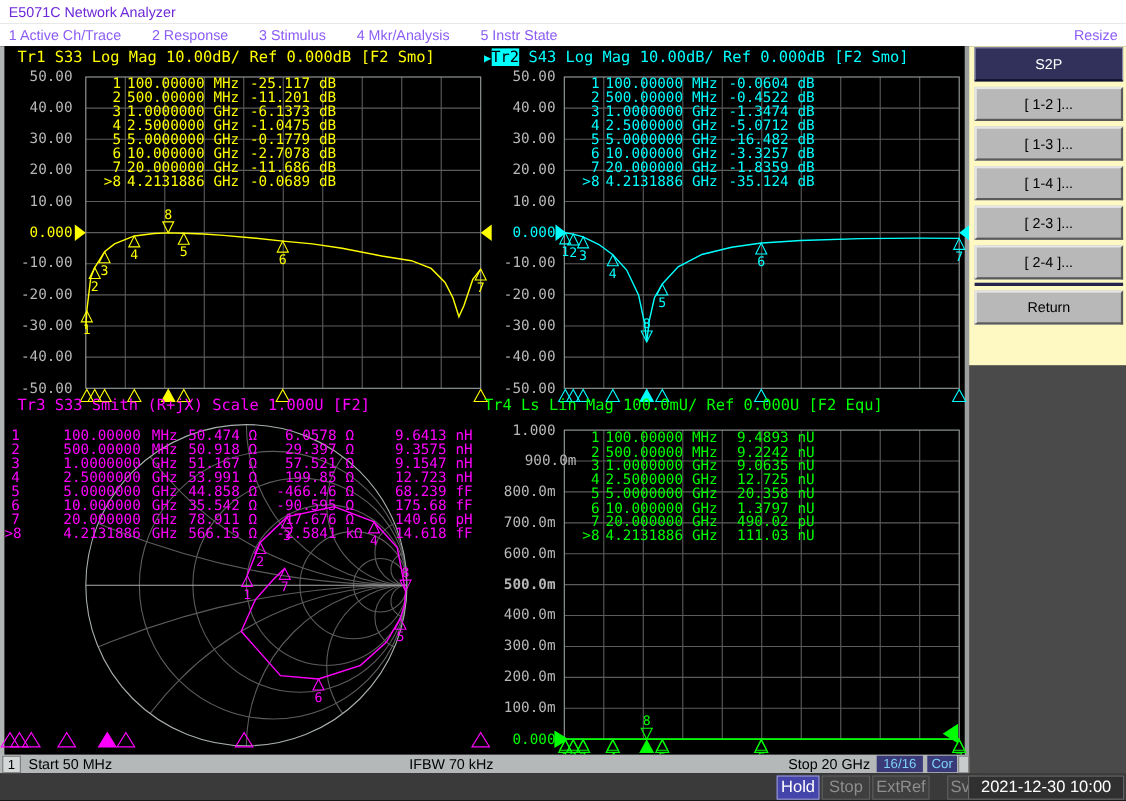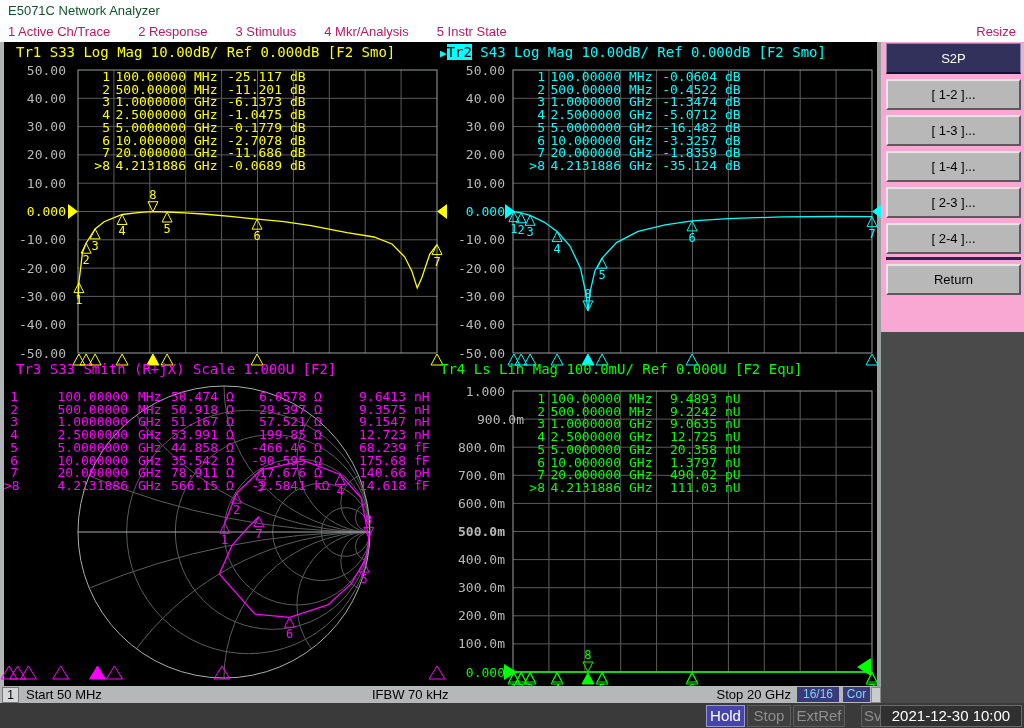--- a/index.html
+++ b/index.html
@@ -1,27 +1,27 @@
 <!DOCTYPE html>
 <html><head>
 <meta charset="utf-8">
 <style>
   html,body{margin:0;padding:0;background:#000;}
   .screen{position:relative;width:1024px;height:728px;background:#000;overflow:hidden;
           font-family:"Liberation Sans",sans-serif;}
-  .titlebar{position:absolute;left:0;top:0;width:1024px;height:21px;background:#fff;color:#14532d;
+  .titlebar{position:absolute;left:0;top:0;width:1024px;height:21px;background:#fff;color:#6d28d9;
             font-size:13px;line-height:21px;padding-left:8px;box-sizing:border-box;}
-  .menubar{position:absolute;left:0;top:21px;width:1024px;height:21px;background:#fff;color:#be185d;
+  .menubar{position:absolute;left:0;top:21px;width:1024px;height:21px;background:#fff;color:#8b5cf6;
            font-size:13px;line-height:21px;}
   .menubar .items{position:absolute;left:8px;top:0;display:flex;gap:28px;}
   .menubar .resize{position:absolute;right:8px;top:0;}
   .main-bg{position:absolute;left:0;top:42px;width:877px;height:644px;background:#000;}
   .left-strip{position:absolute;left:0;top:42px;width:4px;height:661px;background:#b0b4b4;}
   .sep-strip{position:absolute;left:877px;top:42px;width:4px;height:661px;background:#9aa0a0;}
-  .sidebar{position:absolute;left:881px;top:42px;width:143px;height:661px;background:#f9a8d4;}
+  .sidebar{position:absolute;left:881px;top:42px;width:143px;height:661px;background:#fef9c3;}
   .sidebar .keys{position:absolute;left:5px;top:1px;width:135px;display:flex;flex-direction:column;}
   .softkey{height:31px;margin-bottom:5px;font-size:13px;display:flex;align-items:center;justify-content:center;
            background:#b8b8b8;color:#000;border-top:2px solid #e6e6e6;border-left:2px solid #e6e6e6;
            border-right:2px solid #5a5a5a;border-bottom:2px solid #5a5a5a;box-sizing:border-box;}
   .softkey.title{background:#31315c;color:#fff;border:1px solid #8888aa;border-bottom:2px solid #101030;}
   .softkey.selected{background:#4f4f4f;color:#fff;border-top:2px solid #2a2a2a;border-left:2px solid #2a2a2a;
                     border-right:2px solid #777;border-bottom:2px solid #777;}
   .sk-div{height:3px;background:#24244c;margin:-2px 0 4px 0;}
   .sidebar .filler{position:absolute;left:0;top:290px;width:143px;height:371px;background:#4a4a4a;}
   svg.plots{position:absolute;left:0;top:42px;pointer-events:none;}

